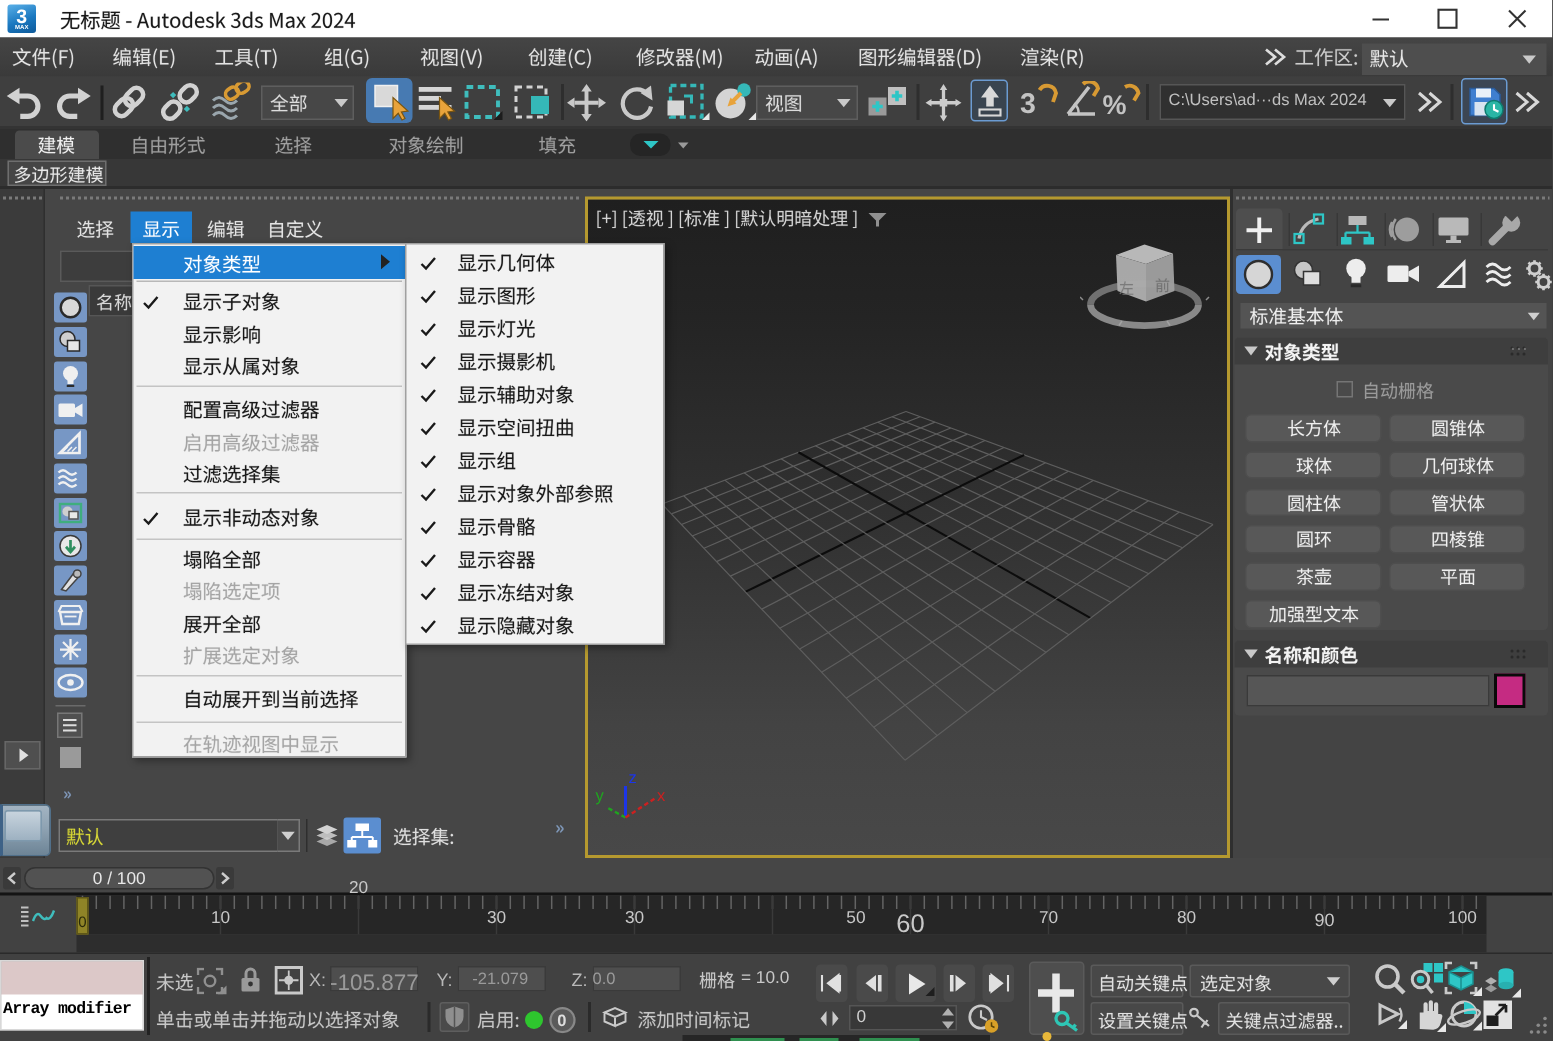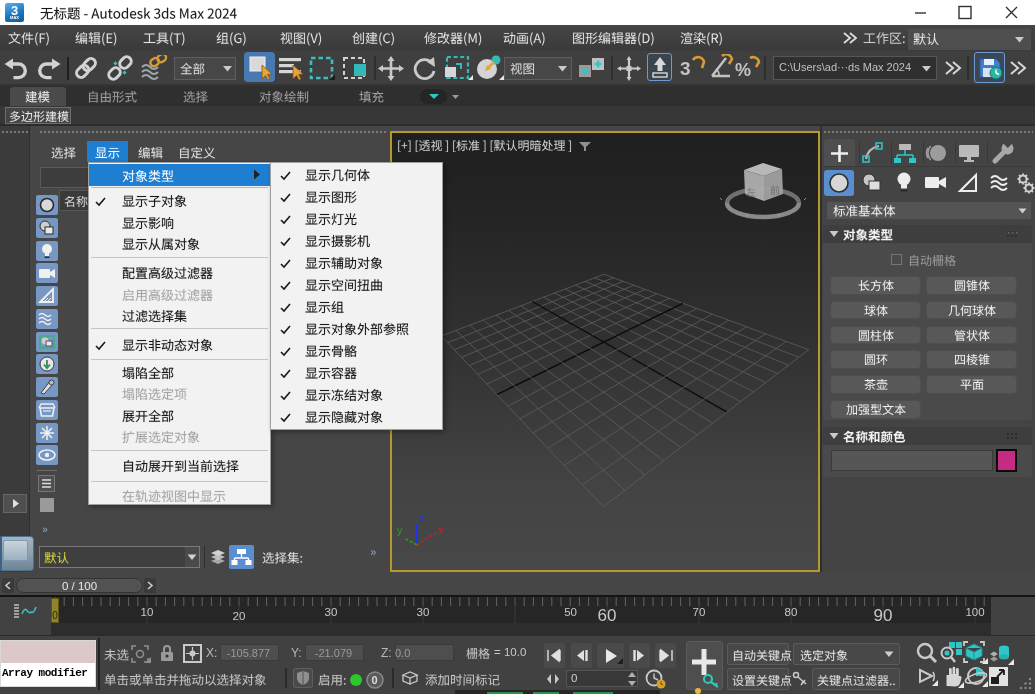--- a/index.html
+++ b/index.html
@@ -1168,28 +1168,28 @@
       <line x1="878.0" y1="0" x2="878.0" y2="9" stroke="#646464" stroke-width="1"></line>
       <line x1="887.2" y1="0" x2="887.2" y2="9" stroke="#646464" stroke-width="1"></line>
       <line x1="896.4" y1="0" x2="896.4" y2="9" stroke="#646464" stroke-width="1"></line>
       <line x1="905.6" y1="0" x2="905.6" y2="9" stroke="#646464" stroke-width="1"></line>
       <line x1="914.8" y1="0" x2="914.8" y2="9" stroke="#646464" stroke-width="1"></line>
       <line x1="924.0" y1="0" x2="924.0" y2="9" stroke="#646464" stroke-width="1"></line>
       <line x1="924.0" y1="0" x2="924.0" y2="26" stroke="#3a3a3a" stroke-width="1"></line>
       <line x1="933.2" y1="0" x2="933.2" y2="9" stroke="#646464" stroke-width="1"></line>
     </svg>
     <div style="position:absolute;left:85px;top:606px;width:124px;height:14px;font-size:11.5px;color:#c8c8c8;text-align:center">10</div>
-    <div style="position:absolute;left:177px;top:610px;width:124px;height:14px;font-size:11.5px;color:#c8c8c8;text-align:center">20</div>
+    <div style="position:absolute;left:177px;top:586px;width:124px;height:14px;font-size:11.5px;color:#c8c8c8;text-align:center">20</div>
     <div style="position:absolute;left:269px;top:606px;width:124px;height:14px;font-size:11.5px;color:#c8c8c8;text-align:center">30</div>
     <div style="position:absolute;left:361px;top:606px;width:124px;height:14px;font-size:11.5px;color:#c8c8c8;text-align:center">30</div>
     <div style="position:absolute;left:453px;top:606px;width:124px;height:14px;font-size:11.5px;color:#c8c8c8;text-align:right">50</div>
     <div style="position:absolute;left:545px;top:606px;width:124px;height:14px;font-size:17px;color:#c8c8c8;text-align:center">60</div>
     <div style="position:absolute;left:637px;top:606px;width:124px;height:14px;font-size:11.5px;color:#c8c8c8;text-align:center">70</div>
     <div style="position:absolute;left:729px;top:606px;width:124px;height:14px;font-size:11.5px;color:#c8c8c8;text-align:center">80</div>
-    <div style="position:absolute;left:821px;top:606px;width:124px;height:14px;font-size:17px;color:#c8c8c8;text-align:center">90</div>
+    <div style="position:absolute;left:821px;top:606px;width:124px;height:14px;font-size:12px;color:#c8c8c8;text-align:center">90</div>
     <div style="position:absolute;left:913px;top:606px;width:124px;height:14px;font-size:11.5px;color:#c8c8c8;text-align:center">100</div>
     <div style="position:absolute;left:51px;top:598px;width:8px;height:25px;background:#8f8427;border:1px solid #5f5717;"></div>
     <div style="position:absolute;left:51px;top:610px;width:8px;height:12px;font-size:10px;color:#2a2a0a;text-align:center">0</div>
     <div style="position:absolute;left:0px;top:635px;width:1035px;height:59px;background:#414141;"></div>
     <div style="position:absolute;left:0px;top:635px;width:1035px;height:1px;background:#2a2a2a;"></div>
     <div style="position:absolute;left:0px;top:640px;width:96px;height:47px;background:#b8b8b8;border:1px solid #d8d8d8;"></div>
     <div style="position:absolute;left:1px;top:641px;width:94px;height:23px;background:#dcc8c8;border-bottom:1px solid #fff;"></div>
     <div style="position:absolute;left:1px;top:664px;width:94px;height:22px;background:#ffffff;"></div>
     <div style="position:absolute;left:2px;top:667px;width:92px;height:16px;font-size:11px;color:#000;font-family:'Liberation Mono',monospace;font-weight:bold;letter-spacing:-0.5px">Array&nbsp;modifier</div>
     <div style="position:absolute;left:98px;top:638px;width:2px;height:52px;background:#222;"></div>
@@ -1211,21 +1211,21 @@
       <path d="M6 8 L6 5 a3 3 0 0 1 6 0 L12 8" fill="none" stroke="#9a9a9a" stroke-width="2"></path>
       <circle cx="9" cy="12" r="1.6" fill="#333"></circle>
     </svg>
     <svg style="position:absolute;left:183px;top:644px;" width="20" height="20">
       <rect x="1" y="1" width="17" height="17" fill="none" stroke="#c9c9c9" stroke-width="2"></rect>
       <circle cx="9.5" cy="9.5" r="3" fill="#c9c9c9"></circle>
       <path d="M9.5 3 L9.5 16 M3 9.5 L16 9.5" stroke="#c9c9c9" stroke-width="1.2"></path>
     </svg>
     <div style="position:absolute;left:206px;top:646px;width:14px;height:14px;font-size:12px;color:#b8b8b8;">X:</div>
     <div style="position:absolute;left:220px;top:644px;width:59px;height:17px;background:#4e4e4e;border:1px solid #3a3a3a;"></div>
-    <div style="position:absolute;left:220px;top:647px;width:57px;height:13px;font-size:11px;color:#9a9a9a;text-align:center">-105.877</div>
+    <div style="position:absolute;left:220px;top:647px;width:57px;height:13px;font-size:15px;color:#9a9a9a;text-align:center">-105.877</div>
     <div style="position:absolute;left:291px;top:646px;width:14px;height:14px;font-size:12px;color:#b8b8b8;">Y:</div>
     <div style="position:absolute;left:305px;top:644px;width:59px;height:17px;background:#4e4e4e;border:1px solid #3a3a3a;"></div>
     <div style="position:absolute;left:305px;top:647px;width:57px;height:13px;font-size:11px;color:#9a9a9a;text-align:center">-21.079</div>
     <div style="position:absolute;left:381px;top:646px;width:14px;height:14px;font-size:12px;color:#b8b8b8;">Z:</div>
     <div style="position:absolute;left:395px;top:644px;width:59px;height:17px;background:#4e4e4e;border:1px solid #3a3a3a;"></div>
     <div style="position:absolute;left:395px;top:647px;width:57px;height:13px;font-size:11px;color:#9a9a9a;text-align:left">0.0</div>
     <svg style="position:absolute;left:466px;top:646px" width="26" height="15">
       <g fill="#c8c8c8" stroke="#c8c8c8" stroke-width="8" transform="translate(0,12) scale(0.012,-0.012)">
         <use href="#r26629" x="0"></use>
         <use href="#r26684" x="1000"></use>

